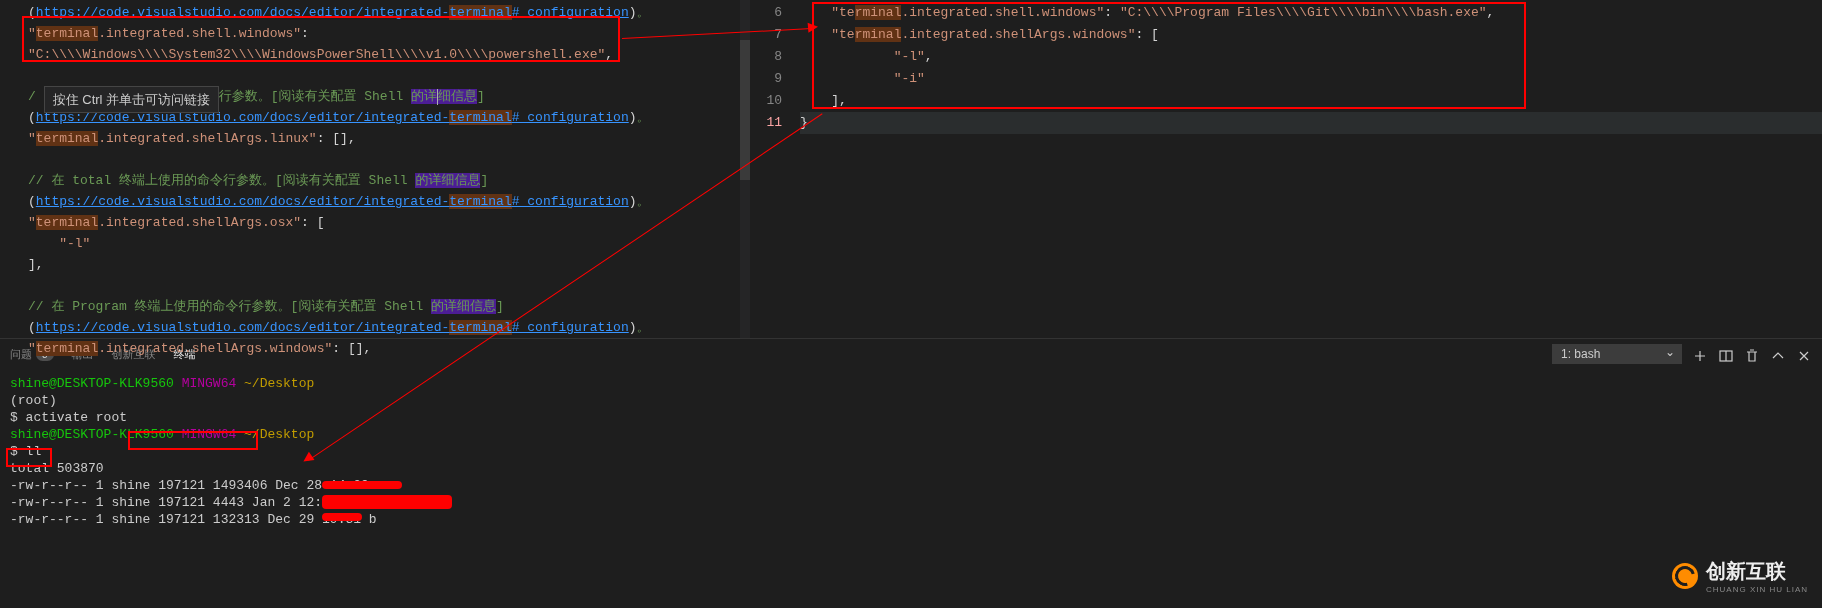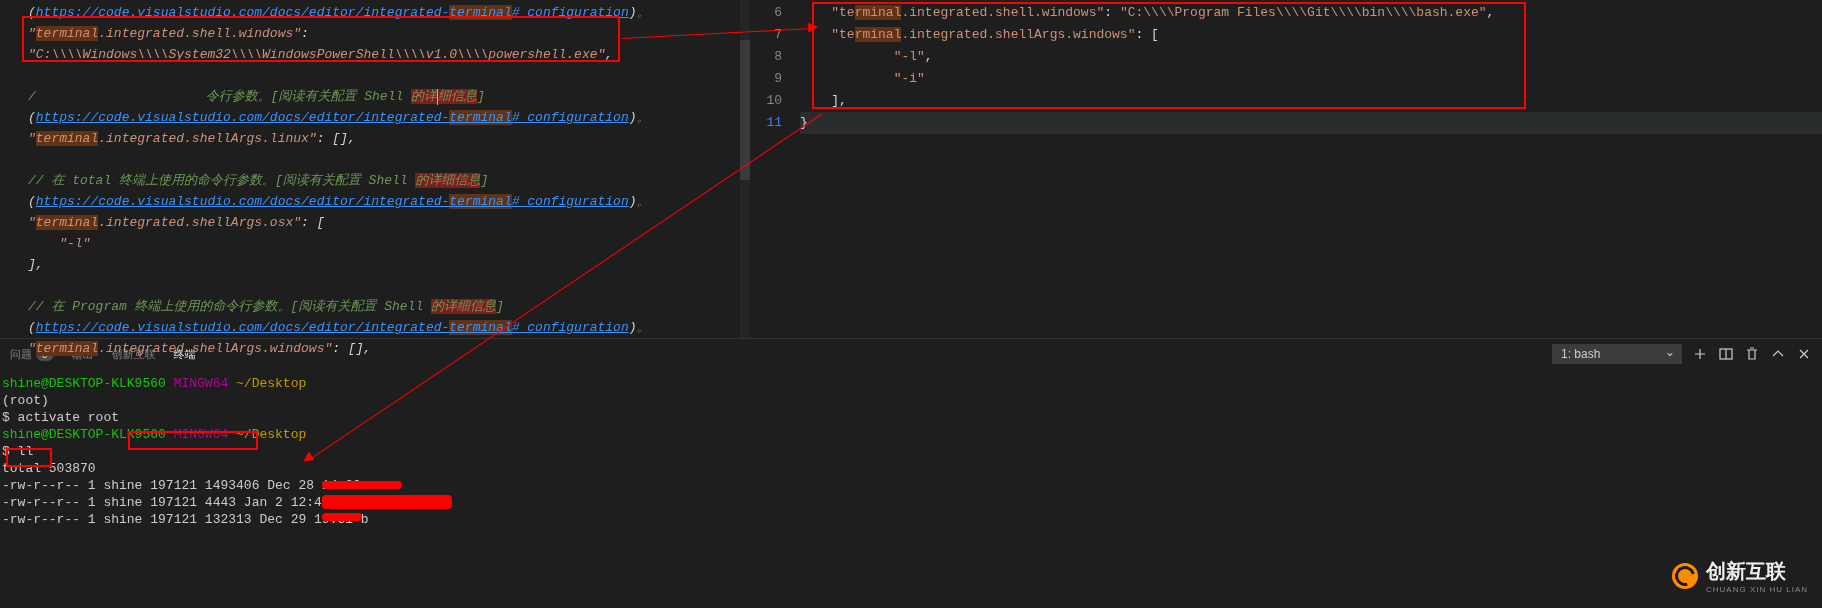--- a/index.html
+++ b/index.html
@@ -15,21 +15,20 @@
 }
 .editor-area {
   display: flex;
   height: 338px;
 }
 .editor-left {
   width: 750px;
   padding: 2px 0 0 28px;
   position: relative;
   line-height: 21px;
-  font-style: italic;
 }
 .editor-right {
   flex: 1;
   display: flex;
   position: relative;
 }
 .gutter {
   width: 50px;
   text-align: right;
   color: #858585;
@@ -45,21 +44,21 @@
 .minimap {
   width: 10px;
   background: #252526;
   position: relative;
 }
 .minimap-slider { position: absolute; top: 40px; width: 10px; height: 140px; background: #3a3a3a; }
 .str { color: #ce9178; }
 .com { color: #6a9955; }
 .lnk { color: #3794ff; text-decoration: underline; }
 .hl { background: #613214; }
-.hl2 { background: #7f1d1d; }
+.hl2 { background: #4c1d95; }
 .tooltip {
   position: absolute;
   background: #252526;
   color: #ccc;
   font-family: -apple-system, "Segoe UI", sans-serif;
   font-size: 13px;
   padding: 2px 8px;
   border: 1px solid #454545;
 }
 .redbox { position: absolute; border: 2px solid #ff0000; pointer-events: none; }
@@ -78,31 +77,31 @@
   padding: 0 10px;
   font-family: -apple-system, "Segoe UI", sans-serif;
   font-size: 11px;
   color: #888;
   justify-content: space-between;
 }
 .panel-tabs { display: flex; align-items: center; gap: 18px; }
 .tab { cursor: pointer; }
 .tab.active { color: #e7e7e7; }
 .badge { background: #4d4d4d; color: #ccc; border-radius: 8px; padding: 1px 6px; font-size: 10px; margin-left: 4px; }
-.panel-actions { display: flex; align-items: center; gap: 10px; }
+.panel-actions { display: flex; align-items: flex-end; gap: 10px; }
 .select {
   background: #3c3c3c; color: #ccc; border: 1px solid #3c3c3c;
   font-size: 12px; padding: 2px 24px 2px 8px; width: 130px; position: relative;
   font-family: -apple-system, sans-serif;
 }
 .select::after { content: "⌄"; position: absolute; right: 6px; top: 0; color: #ccc; }
 .icon-btn { color: #ccc; cursor: pointer; display: inline-flex; }
 .icon-btn svg { width: 16px; height: 16px; }
 .terminal-content {
-  padding: 6px 2px;
+  padding: 6px 10px;
   font-size: 13px;
   line-height: 17px;
   position: relative;
 }
 .t-green { color: #16c60c; }
 .t-purple { color: #b4009e; }
 .t-yellow { color: #c19c00; }
 .t-white { color: #cccccc; }
 .brand {
   position: absolute; right: 14px; bottom: 14px;
@@ -125,21 +124,21 @@
 </head>
 <body>
 
 <div class="editor-area">
 
   <div class="editor-left">
     <div>(<span class="lnk">https://code.visualstudio.com/docs/editor/integrated-<span class="hl">terminal</span>#_configuration</span>)<span class="com">。</span></div>
     <div><span class="str">"<span class="hl">terminal</span>.integrated.shell.windows"</span>: </div>
     <div><span class="str">"C:\\\\Windows\\\\System32\\\\WindowsPowerShell\\\\v1.0\\\\powershell.exe"</span>,</div>
     <div>&nbsp;</div>
-    <div><span class="com">/</span>  <span class="com" style="margin-left:162px;">令行参数。[阅读有关配置 Shell </span><span class="com hl2">的详</span><span class="cursor"></span><span class="com hl2">细信息</span><span class="com">]</span></div>
+    <div><span class="com">/</span> <span class="tooltip">按住 Ctrl 并单击可访问链接</span> <span class="com" style="margin-left:162px;">令行参数。[阅读有关配置 Shell </span><span class="com hl2">的详</span><span class="cursor"></span><span class="com hl2">细信息</span><span class="com">]</span></div>
     <div>(<span class="lnk">https://code.visualstudio.com/docs/editor/integrated-<span class="hl">terminal</span>#_configuration</span>)<span class="com">。</span></div>
     <div><span class="str">"<span class="hl">terminal</span>.integrated.shellArgs.linux"</span>: [],</div>
     <div>&nbsp;</div>
     <div><span class="com">// 在 total 终端上使用的命令行参数。[阅读有关配置 Shell </span><span class="com hl2">的详细信息</span><span class="com">]</span></div>
     <div>(<span class="lnk">https://code.visualstudio.com/docs/editor/integrated-<span class="hl">terminal</span>#_configuration</span>)<span class="com">。</span></div>
     <div><span class="str">"<span class="hl">terminal</span>.integrated.shellArgs.osx"</span>: [</div>
     <div>&nbsp;&nbsp;&nbsp;&nbsp;<span class="str">"-l"</span></div>
     <div>],</div>
     <div>&nbsp;</div>
     <div><span class="com">// 在 Program 终端上使用的命令行参数。[阅读有关配置 Shell </span><span class="com hl2">的详细信息</span><span class="com">]</span></div>
@@ -151,21 +150,21 @@
       </div>
   </div>
 
   <div class="editor-right">
     <div class="gutter">
       <div>6</div>
       <div>7</div>
       <div>8</div>
       <div>9</div>
       <div>10</div>
-      <div style="color:#3b82f6;">11</div>
+      <div style="color:#fca5a5;">11</div>
     </div>
     <div class="editor-right-content">
       <div>&nbsp;&nbsp;&nbsp;&nbsp;<span class="str">"te<span class="hl">rminal</span>.integrated.shell.windows"</span>: <span class="str">"C:\\\\Program Files\\\\Git\\\\bin\\\\bash.exe"</span>,</div>
       <div>&nbsp;&nbsp;&nbsp;&nbsp;<span class="str">"te<span class="hl">rminal</span>.integrated.shellArgs.windows"</span>: [</div>
       <div>&nbsp;&nbsp;&nbsp;&nbsp;&nbsp;&nbsp;&nbsp;&nbsp;&nbsp;&nbsp;&nbsp;&nbsp;<span class="str">"-l"</span>,</div>
       <div>&nbsp;&nbsp;&nbsp;&nbsp;&nbsp;&nbsp;&nbsp;&nbsp;&nbsp;&nbsp;&nbsp;&nbsp;<span class="str">"-i"</span></div>
       <div>&nbsp;&nbsp;&nbsp;&nbsp;],</div>
       <div style="background:#2a2d2e;">}</div>
     </div>
   </div>

